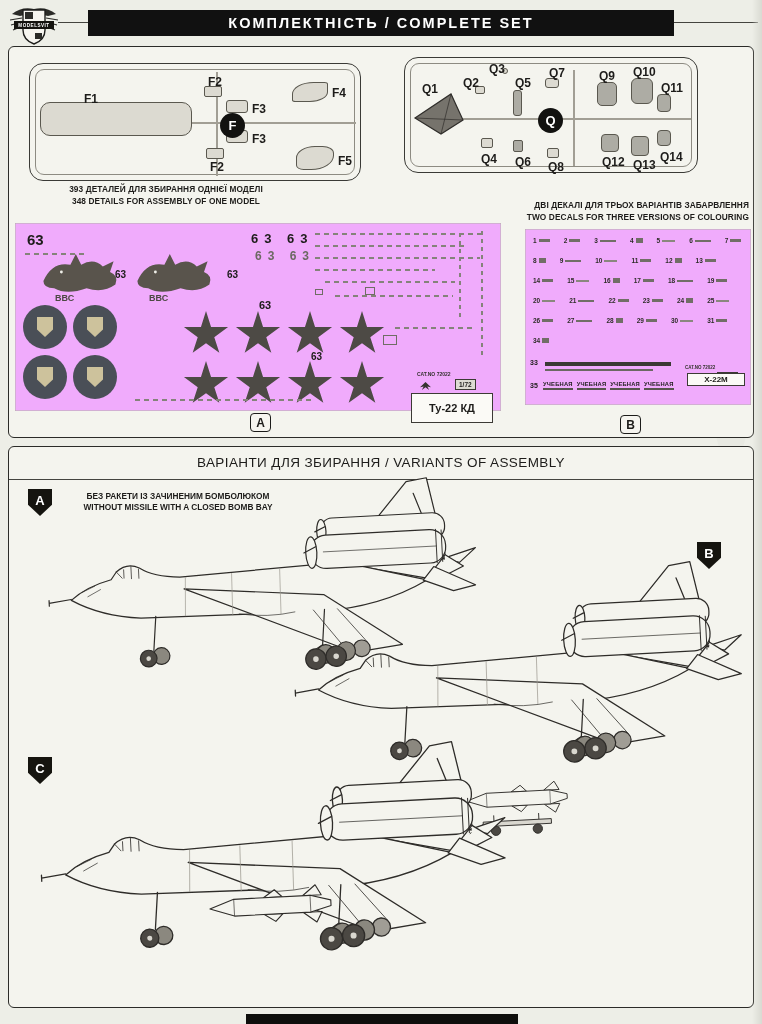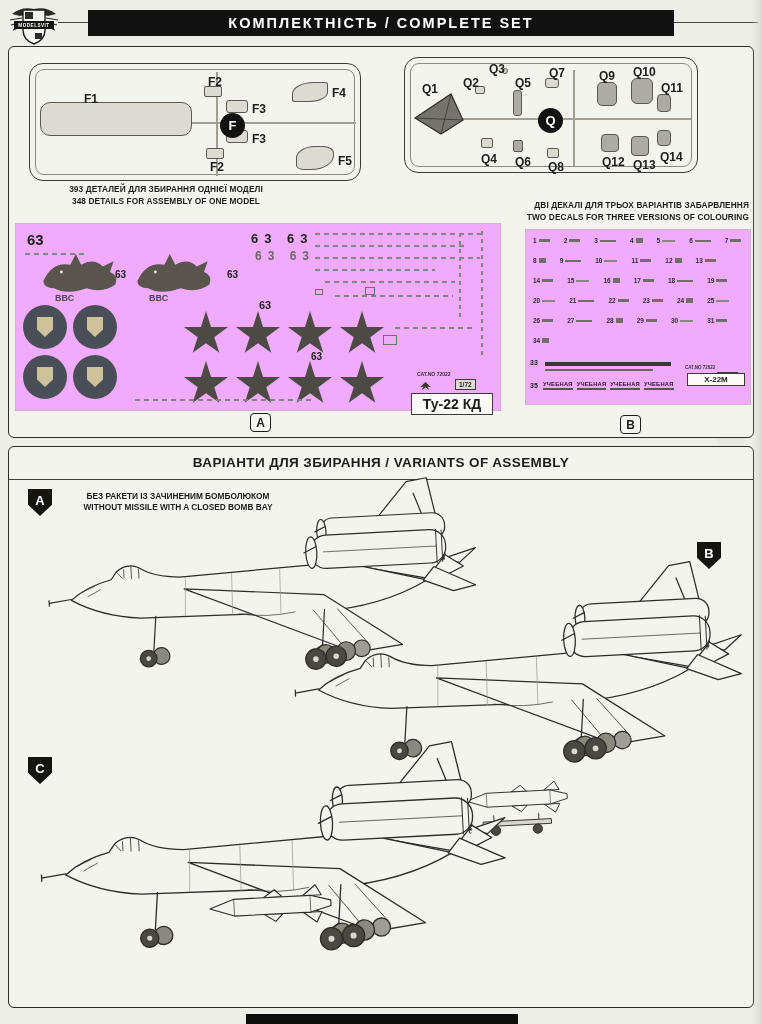--- a/index.html
+++ b/index.html
@@ -31,21 +31,21 @@
        clip-path:polygon(0 0,100% 0,100% 62%,50% 100%,0 62%)}
   .stn{position:absolute;height:2px;background:repeating-linear-gradient(90deg,#85837a 0 5px,transparent 5px 9px)}
   .stnv{position:absolute;width:2px;background:repeating-linear-gradient(0deg,#85837a 0 4px,transparent 4px 8px)}
   .stbox{position:absolute;border:1px solid #6f6d64}
   .tag{position:absolute;width:21px;height:19px;border:1.6px solid #1c1c1a;border-radius:4px;
        background:#f6f5f0;font-weight:bold;font-size:12px;display:flex;align-items:center;justify-content:center}
   .badge{position:absolute;width:24px;height:27px;background:#15140f;color:#fff;font-weight:bold;
        font-size:13px;display:flex;align-items:flex-start;justify-content:center;padding-top:4px;
        clip-path:polygon(0 0,100% 0,100% 58%,50% 100%,0 58%)}
   .vtext{position:absolute;font-size:8.3px;font-weight:bold;line-height:11px}
-  .vh{position:absolute;width:100%;text-align:center;font-size:13.5px;font-weight:bold;letter-spacing:.4px}
+  .vh{position:absolute;width:100%;text-align:center;font-size:13.5px;font-weight:normal;letter-spacing:.4px}
   .plane{position:absolute;transform:rotate(-3deg)}
   .dnums{position:absolute;display:flex;flex-wrap:wrap;column-gap:14px;row-gap:13px;align-content:flex-start}
   .dnum{font-size:6.5px;font-weight:bold;color:#2e2c28;display:flex;align-items:center}
   .dnum::after{content:"";display:inline-block;width:11px;height:3px;background:#716e66;margin-left:2px}
   .dnum:nth-child(3n)::after{width:16px;height:2px}
   .dnum:nth-child(4n)::after{width:7px;height:5px}
   .dnum:nth-child(5n)::after{width:13px;height:2px;background:#8a877e}
   .ucheb{font-size:5.8px;font-weight:bold;letter-spacing:.2px;border-bottom:2px solid #57544d;
        padding-bottom:1px;margin-right:4px}
   .scalebox{position:absolute;border:1px solid #3c3a35;font-size:6.5px;font-weight:bold;
@@ -266,21 +266,21 @@
       <div class="stnv" style="left:466px;top:8px;height:124px"></div>
       <div class="stbox" style="left:350px;top:64px;width:10px;height:8px"></div>
       <div class="stbox" style="left:368px;top:112px;width:14px;height:10px"></div>
       <div class="stbox" style="left:300px;top:66px;width:8px;height:6px"></div>
 
       <span class="tinytext" style="left:402px;top:148px">CAT.NO 72022</span>
       <svg class="abs" style="left:404px;top:158px" width="13" height="10" viewBox="0 0 14 11">
           <use href="#eagle"></use>
         </svg>
       <div class="scalebox" style="left:440px;top:156px">1/72</div>
-      <div class="titlebox" style="left:396px;top:170px;width:82px;height:22px;font-size:14px">Ту-22 КД</div>
+      <div class="titlebox" style="left:396px;top:170px;width:82px;height:30px;font-size:11px">Ту-22 КД</div>
     </div>
 
     <div class="sheet" style="left:516px;top:182px;width:226px;height:176px">
       <div class="dnums" style="left:8px;top:8px;width:210px;height:122px">
           <span class="dnum">1</span>
           <span class="dnum">2</span>
           <span class="dnum">3</span>
           <span class="dnum">4</span>
           <span class="dnum">5</span>
           <span class="dnum">6</span>

